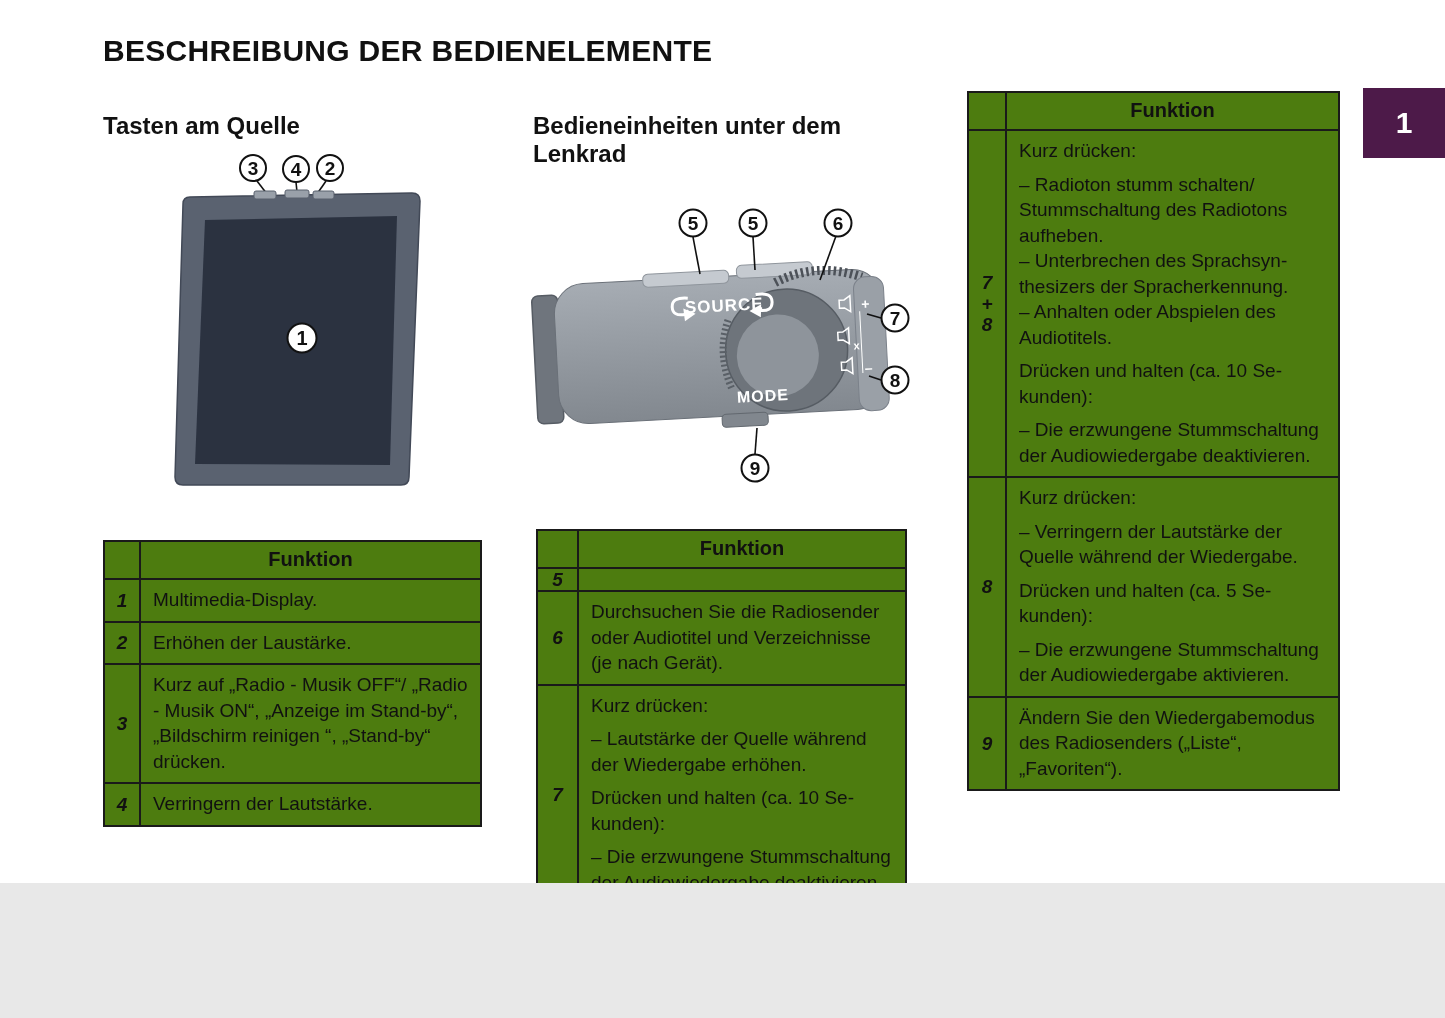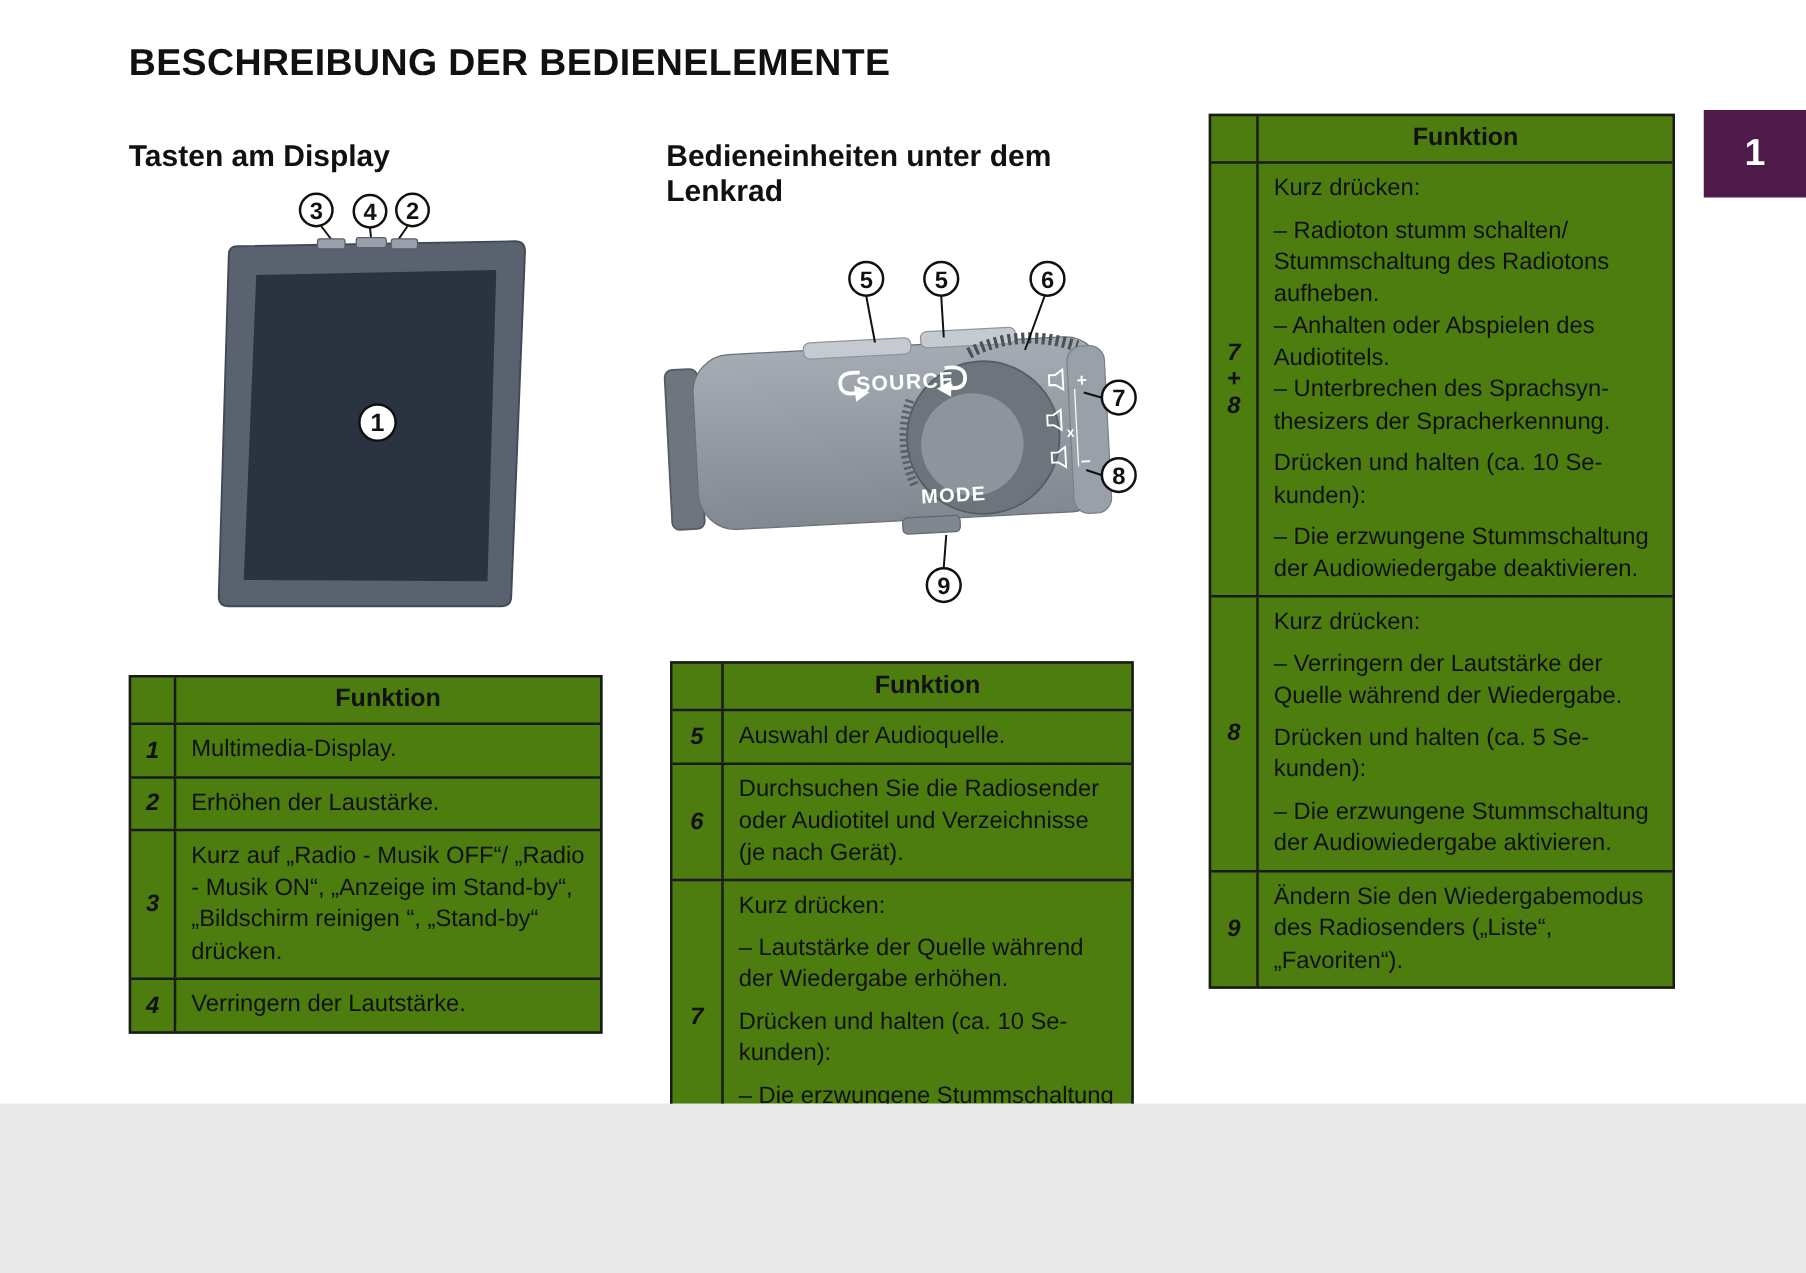--- a/index.html
+++ b/index.html
@@ -63,21 +63,21 @@
 <body>
 
 <div class="page">
 
   <h1 class="title">BESCHREIBUNG DER BEDIENELEMENTE</h1>
 
   <div class="chapter-tab">
     <span>1</span>
   </div>
 
-  <h2 class="subhead left-col">Tasten am Display</h2>
+  <h2 class="subhead left-col">Tasten am Quelle</h2>
   <h2 class="subhead mid-col">Bedieneinheiten unter dem Lenkrad</h2>
 
   <svg class="fig fig-display" width="350" height="360" viewBox="0 0 350 360">
 
     <line x1="107" y1="41" x2="117" y2="54" stroke="#111" stroke-width="1.6"></line>
     <line x1="146" y1="42" x2="147" y2="52" stroke="#111" stroke-width="1.6"></line>
     <line x1="176" y1="41" x2="167" y2="54" stroke="#111" stroke-width="1.6"></line>
 
     <path d="M 40 57 L 262 53 Q 270 53 270 61 L 259 337 Q 259 345 251 345 L 33 345 Q 25 345 25 337 L 33 64 Q 33 57 40 57 Z" fill="#5a6270" stroke="#424957" stroke-width="1.5"></path>
     <path d="M 55 80 L 247 76 L 240 325 L 45 324 Z" fill="#2b3240"></path>
@@ -205,23 +205,20 @@
     </div>
   </div>
 
   <div class="tbl tbl-mid">
     <div class="trow">
       <div class="num"></div>
       <div class="hcell">Funktion</div>
     </div>
     <div class="trow">
       <div class="num">5</div>
-      <div class="cell">
-        <p>Auswahl der Audioquelle.</p>
-      </div>
     </div>
     <div class="trow">
       <div class="num">6</div>
       <div class="cell">
         <p>Durchsuchen Sie die Radiosen­der oder Audiotitel und Verzeich­nisse (je nach Gerät).</p>
       </div>
     </div>
     <div class="trow">
       <div class="num">7</div>
       <div class="cell">
@@ -240,22 +237,22 @@
     </div>
     <div class="trow">
       <div class="num">
         <span>7</span>
         <span>+</span>
         <span>8</span>
       </div>
       <div class="cell">
         <p>Kurz drücken:</p>
         <p>– Radioton stumm schalten/ Stummschaltung des Radiotons aufheben.</p>
+        <p class="tight">– Unterbrechen des Sprachsyn­thesizers der Spracherkennung.</p>
         <p class="tight">– Anhalten oder Abspielen des Audiotitels.</p>
-        <p class="tight">– Unterbrechen des Sprachsyn­thesizers der Spracherkennung.</p>
         <p>Drücken und halten (ca. 10 Se­kunden):</p>
         <p>– Die erzwungene Stummschal­tung der Audiowiedergabe deak­tivieren.</p>
       </div>
     </div>
     <div class="trow">
       <div class="num">
         <span>8</span>
       </div>
       <div class="cell">
         <p>Kurz drücken:</p>

